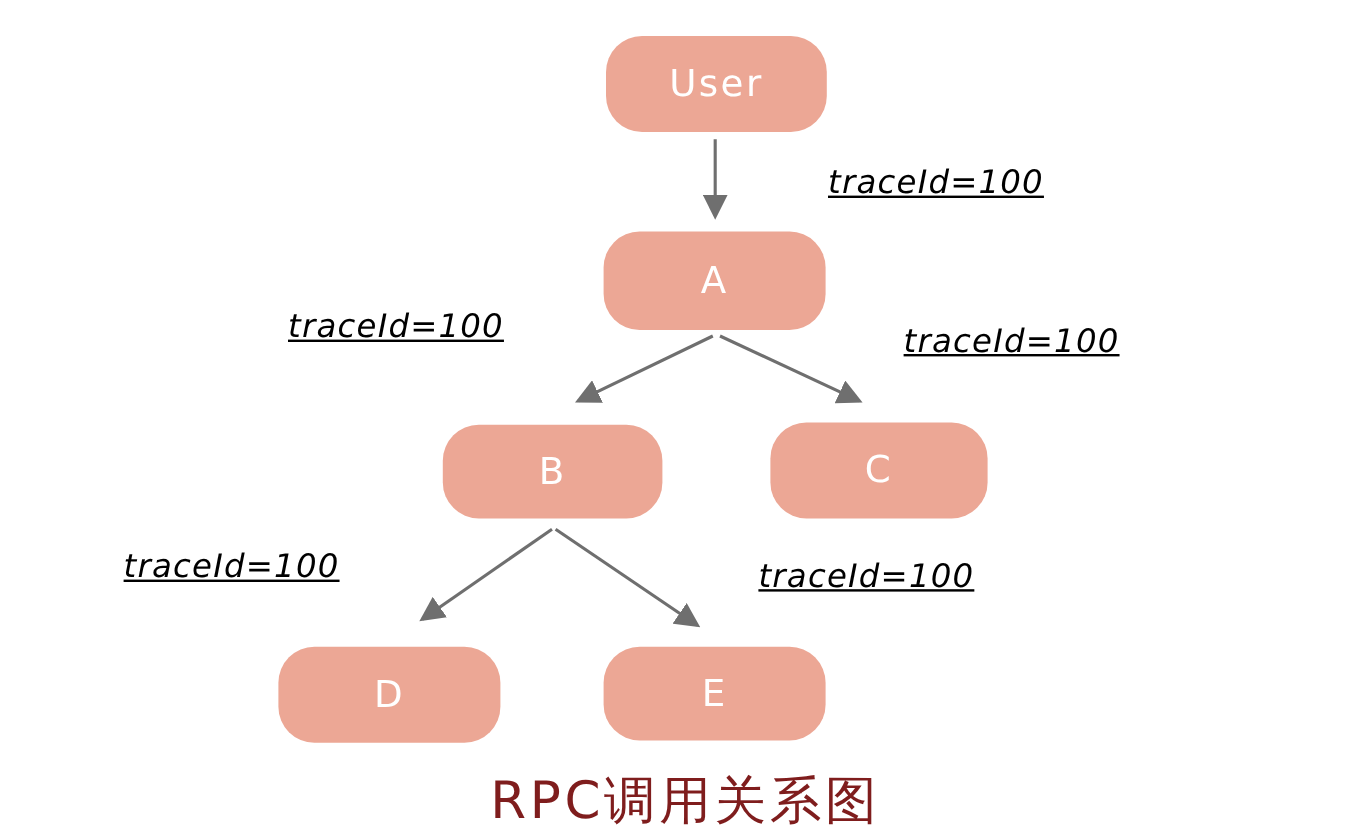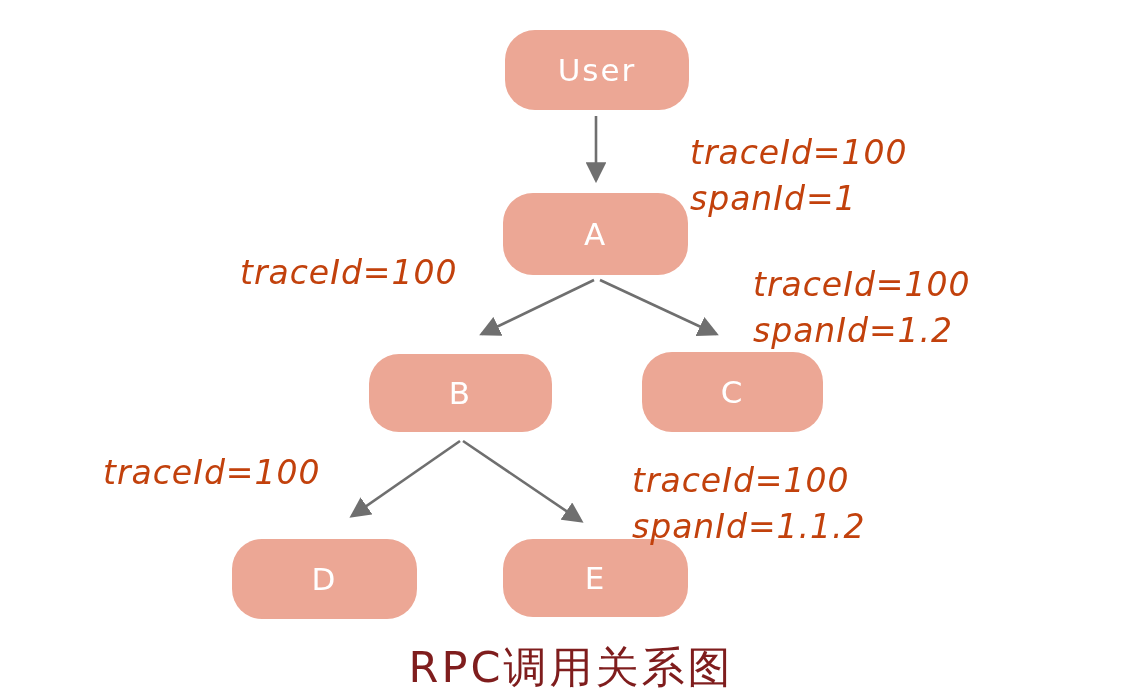--- a/index.html
+++ b/index.html
@@ -38,27 +38,28 @@
   }
   .node-user { left: 505px; top: 18px;  width: 184px; height: 80px; }
   .node-a    { left: 503px; top: 181px; width: 185px; height: 82px; }
   .node-b    { left: 369px; top: 342px; width: 183px; height: 78px; }
   .node-c    { left: 642px; top: 340px; width: 181px; height: 80px; }
   .node-d    { left: 232px; top: 527px; width: 185px; height: 80px; }
   .node-e    { left: 503px; top: 527px; width: 185px; height: 78px; }
 
   .edge-label {
     position: absolute;
-    color: #c2410c;
-    font-size: 33px;
+    color: #000000;
+    font-size: 27px;
     font-style: italic;
     letter-spacing: 1px;
     line-height: 46px;
     white-space: nowrap;
     font-family: "DejaVu Sans", sans-serif;
+    text-decoration: underline;
   }
   .edge-label span { display: block; }
   .label-user-a { left: 690px; top: 118px; }
   .label-a-b    { left: 240px; top: 238px; }
   .label-a-c    { left: 753px; top: 250px; }
   .label-b-d    { left: 103px; top: 438px; }
   .label-b-e    { left: 632px; top: 446px; }
 
   .caption {
     position: absolute;
@@ -92,32 +93,29 @@
 
   <div class="node node-user">User</div>
   <div class="node node-a">A</div>
   <div class="node node-b">B</div>
   <div class="node node-c">C</div>
   <div class="node node-d">D</div>
   <div class="node node-e">E</div>
 
   <div class="edge-label label-user-a">
     <span>traceId=100</span>
-    <span>spanId=1</span>
   </div>
   <div class="edge-label label-a-b">
     <span>traceId=100</span>
   </div>
   <div class="edge-label label-a-c">
     <span>traceId=100</span>
-    <span>spanId=1.2</span>
   </div>
   <div class="edge-label label-b-d">
     <span>traceId=100</span>
   </div>
   <div class="edge-label label-b-e">
     <span>traceId=100</span>
-    <span>spanId=1.1.2</span>
   </div>
 
   <div class="caption">RPC调用关系图</div>
 
 </div>
 
 </body></html>

